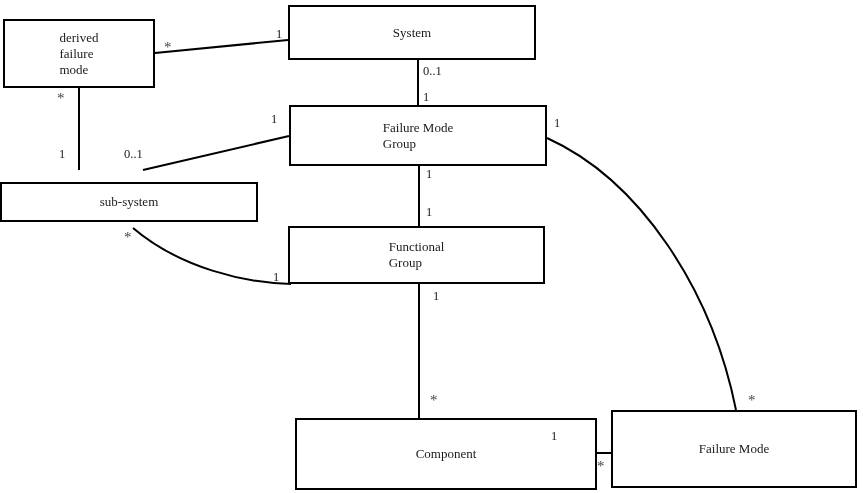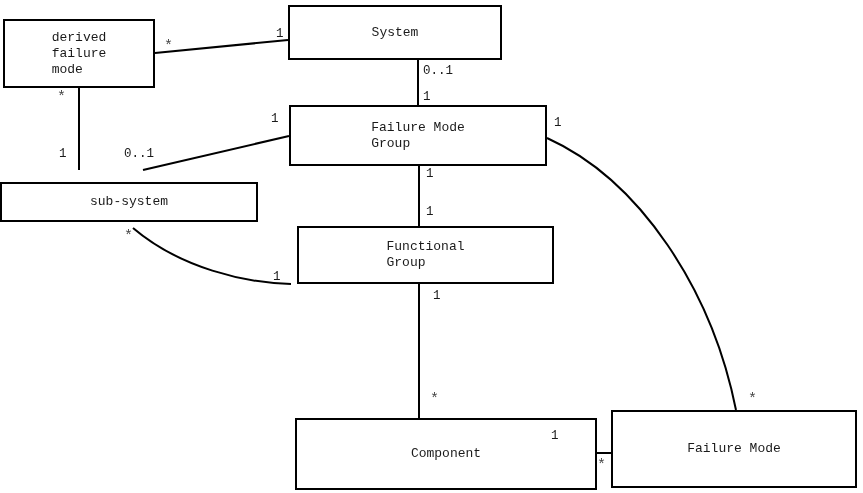--- a/index.html
+++ b/index.html
@@ -5,21 +5,21 @@
   html, body {
     margin: 0;
     padding: 0;
     background: #ffffff;
   }
   #diagram-root {
     position: relative;
     width: 863px;
     height: 493px;
     background: #ffffff;
-    font-family: Liberation Mono, monospace;
+    font-family: Liberation Serif, serif;
     overflow: hidden;
   }
   #edge-layer {
     position: absolute;
     left: 0;
     top: 0;
     width: 863px;
     height: 493px;
   }
   .node {
@@ -76,34 +76,34 @@
 
     <line x1="545" y1="453" x2="611" y2="453" stroke="#000000" stroke-width="2"></line>
   </svg>
 
   <div class="node" style="left:3px; top:19px; width:152px; height:69px;">
     <span class="node-label">derived
 failure
 mode</span>
   </div>
 
-  <div class="node" style="left:288px; top:5px; width:214px; height:55px;">
+  <div class="node" style="left:288px; top:5px; width:248px; height:55px;">
     <span class="node-label">System</span>
   </div>
 
   <div class="node" style="left:289px; top:105px; width:258px; height:61px;">
     <span class="node-label">Failure Mode
 Group</span>
   </div>
 
   <div class="node" style="left:0px; top:182px; width:258px; height:40px;">
     <span class="node-label">sub-system</span>
   </div>
 
-  <div class="node" style="left:297px; top:226px; width:257px; height:58px;">
+  <div class="node" style="left:288px; top:226px; width:257px; height:58px;">
     <span class="node-label">Functional
 Group</span>
   </div>
 
   <div class="node" style="left:295px; top:418px; width:302px; height:72px;">
     <span class="node-label">Component</span>
   </div>
 
   <div class="node" style="left:611px; top:410px; width:246px; height:78px;">
     <span class="node-label">Failure Mode</span>

